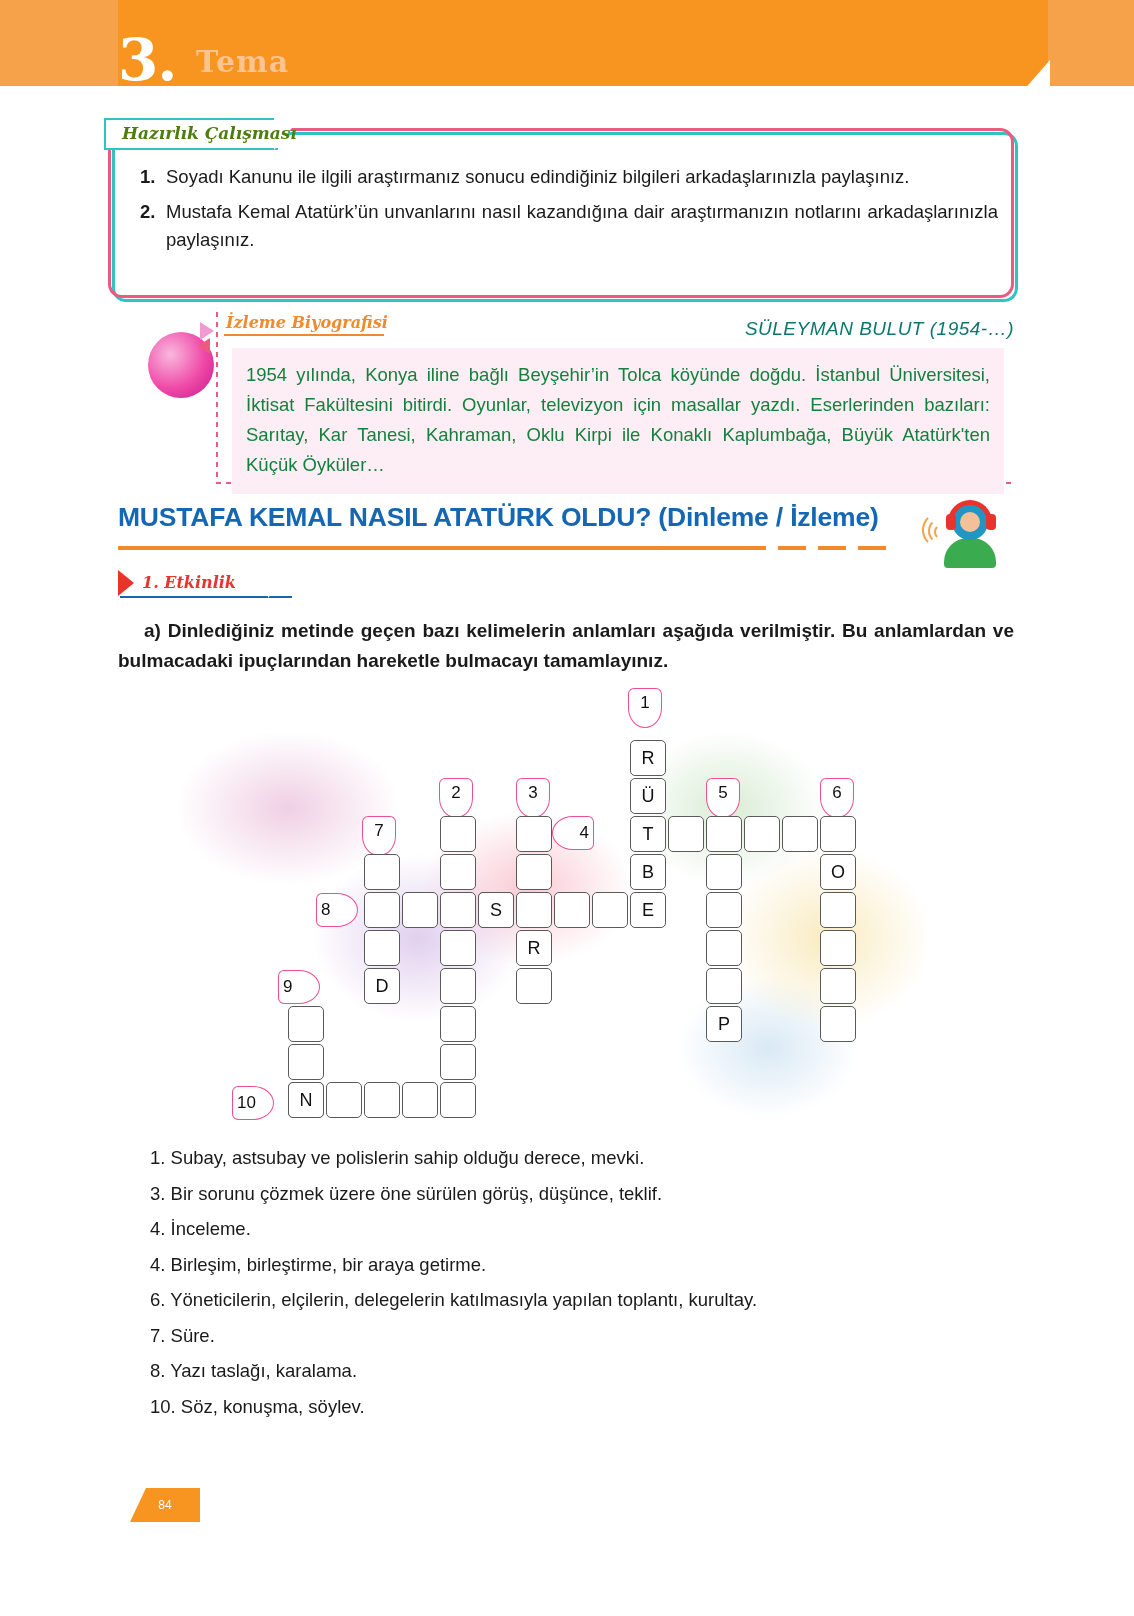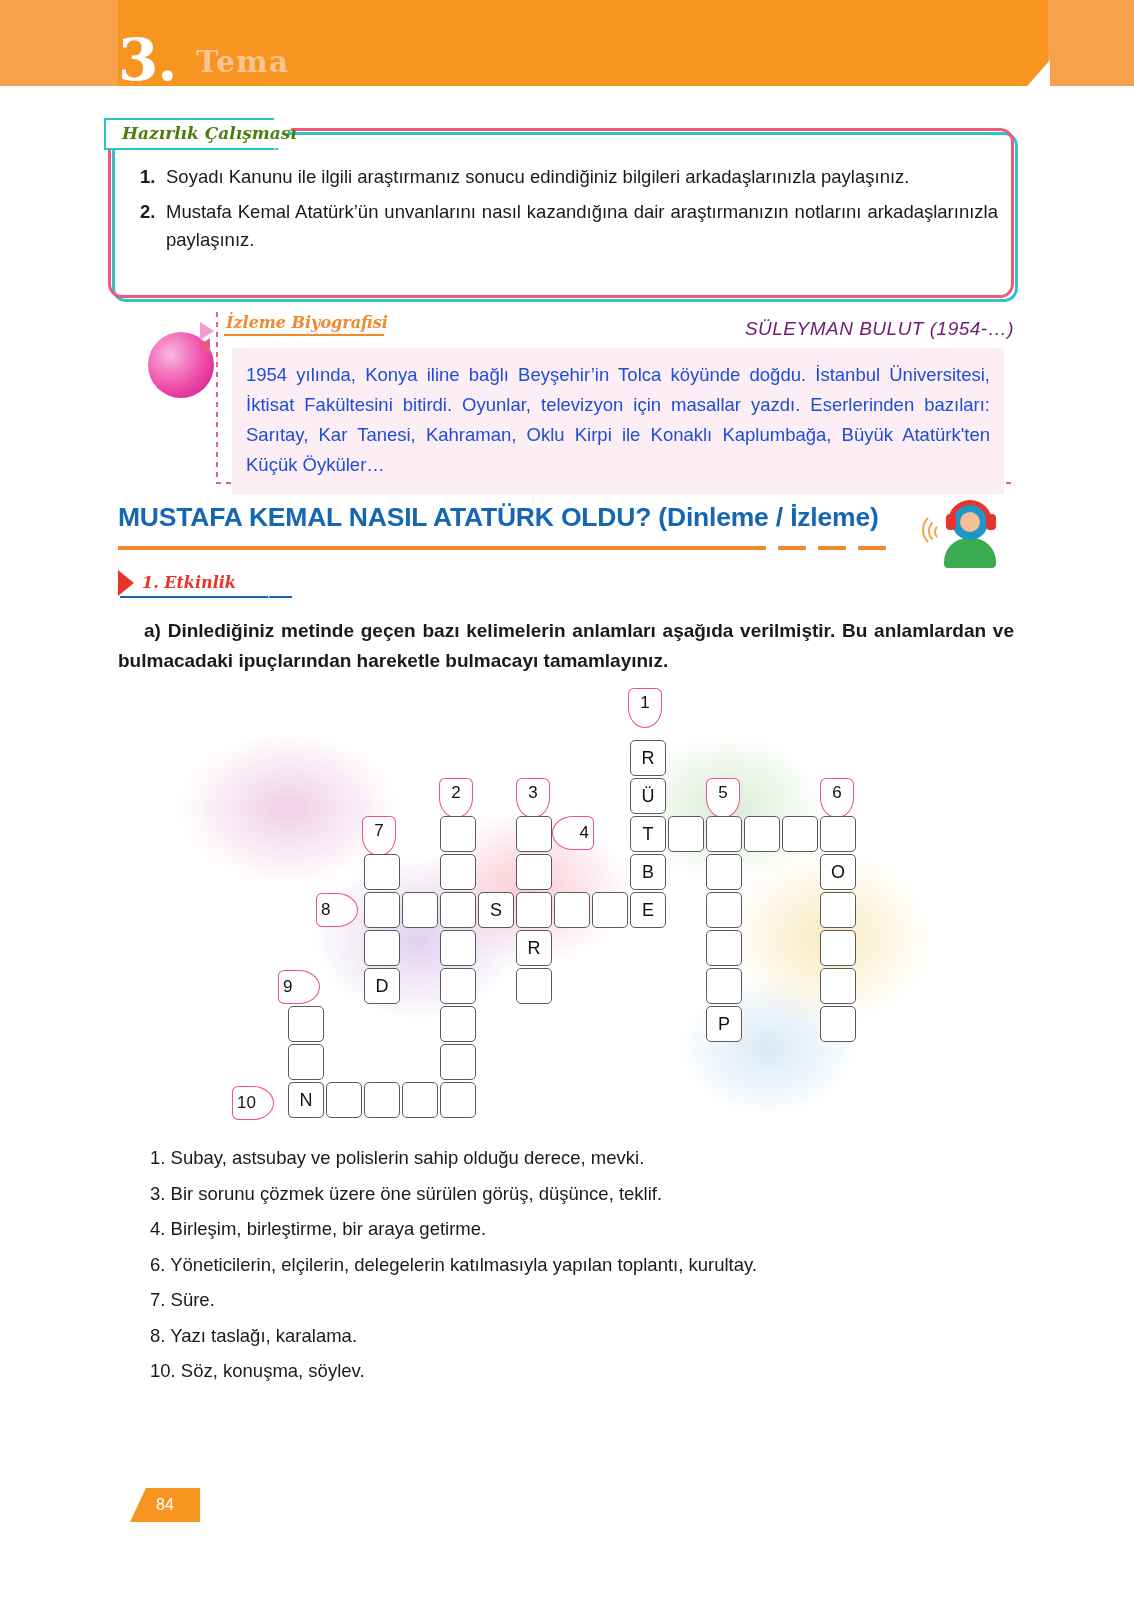--- a/index.html
+++ b/index.html
@@ -166,33 +166,33 @@
     position: absolute;
     left: 216px; top: 482px;
     width: 798px; height: 2px;
     background: repeating-linear-gradient(to right, #ec5a7f 0px, #ec5a7f 5px, transparent 5px, transparent 10px);
   }
   .bio-author {
     position: absolute;
     right: 120px; top: 318px;
     font-size: 19px;
     font-style: italic;
-    color: #701a75;
+    color: #0f766e;
     letter-spacing: 0.5px;
   }
   .bio-body {
     position: absolute;
     left: 232px; top: 348px;
     width: 772px;
     padding: 12px 14px 14px 14px;
     box-sizing: border-box;
     background: #fdeef5;
     font-size: 18.5px;
     line-height: 1.62;
-    color: #1d4ed8;
+    color: #15803d;
     text-align: justify;
   }
   .bio-body-indent { text-indent: 28px; }
 
   
   .globe {
     position: absolute;
     left: 148px; top: 332px;
     width: 66px; height: 66px;
     border-radius: 50%;
@@ -427,21 +427,21 @@
   .clue { white-space: nowrap; }
 
   
   .page-tag {
     position: absolute;
     left: 130px; top: 1488px;
     width: 70px; height: 34px;
     background: #f79520;
     border-radius: 0 0 0 0;
     color: #ffffff;
-    font-size: 16px;
+    font-size: 12px;
     display: flex;
     align-items: center;
     justify-content: center;
   }
   .page-tag-notch {
     position: absolute;
     left: 130px; top: 1488px;
     width: 0; height: 0;
     border-left: 16px solid #ffffff;
     border-bottom: 34px solid transparent;
@@ -587,20 +587,21 @@
   <div class="cell" style="left:196px; top:394px;"></div>
   <div class="cell" style="left:234px; top:394px;"></div>
   <div class="cell" style="left:272px; top:394px;"></div>
 
   <div class="cell" style="left:272px; top:356px;"></div>
 </div>
 
 <div class="clues">
   <div class="clue">1. Subay, astsubay ve polislerin sahip olduğu derece, mevki.</div>
   <div class="clue">3. Bir sorunu çözmek üzere öne sürülen görüş, düşünce, teklif.</div>
+  <div class="clue">4. İnceleme.</div>
   <div class="clue">4. Birleşim, birleştirme, bir araya getirme.</div>
   <div class="clue">6. Yöneticilerin, elçilerin, delegelerin katılmasıyla yapılan toplantı, kurultay.</div>
   <div class="clue">7. Süre.</div>
   <div class="clue">8. Yazı taslağı, karalama.</div>
   <div class="clue">10. Söz, konuşma, söylev.</div>
 </div>
 
 <div class="page-tag">84</div>
 <div class="page-tag-notch"></div>
 

